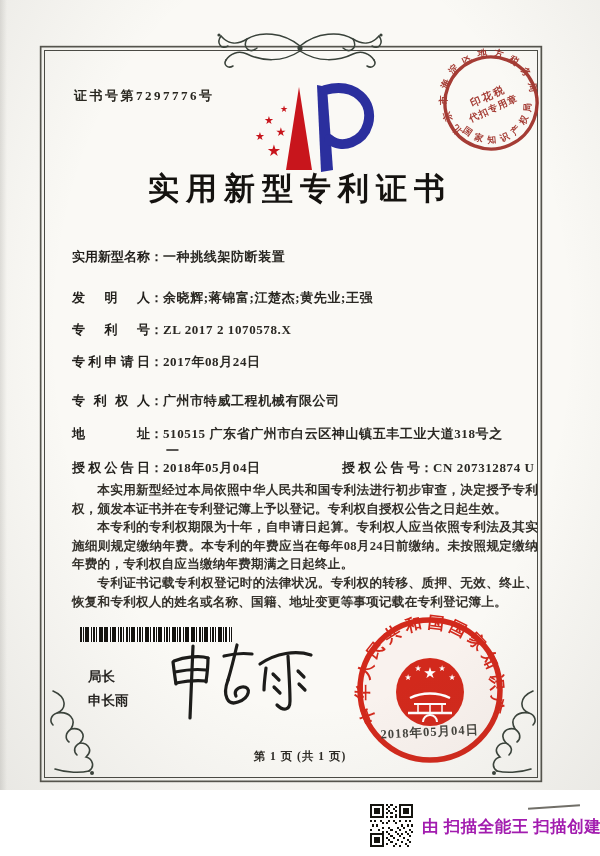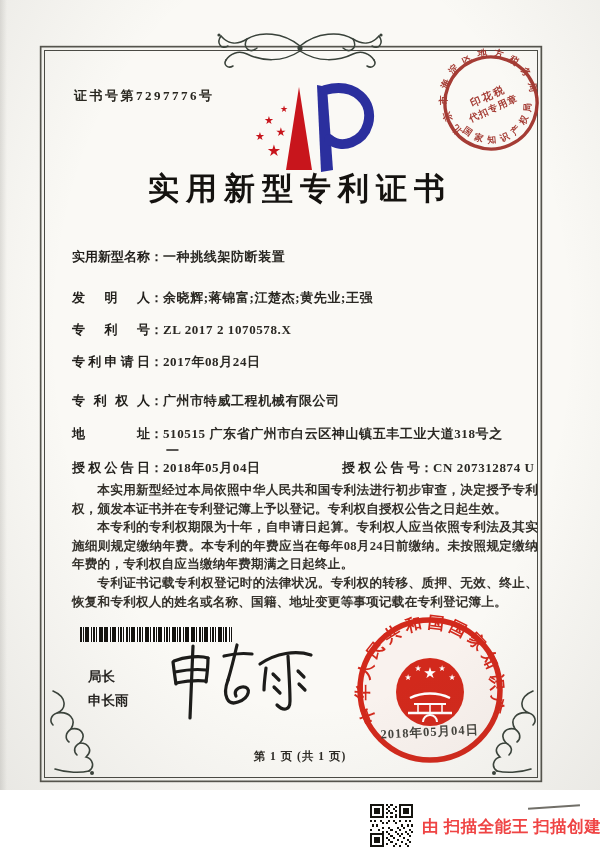--- a/index.html
+++ b/index.html
@@ -47,21 +47,21 @@
   .director-name{position:absolute;left:88px;top:692px;font-size:13.5px;font-weight:700;}
   .signature{position:absolute;left:160px;top:640px;width:158px;height:88px;}
   .seal{position:absolute;left:348px;top:608px;width:164px;height:164px;}
   .page-info{position:absolute;left:0;top:749px;width:600px;text-align:center;
     font-size:11.5px;font-weight:600;color:#2c2a25;letter-spacing:1px;}
   
   .scan-bar{position:absolute;left:0;top:790px;width:600px;height:66px;background:#ffffff;}
   .photo-edge{position:absolute;left:528px;top:16px;width:52px;height:2px;background:#716f68;transform:rotate(-4deg);}
   .qr{position:absolute;left:370px;top:14px;width:43px;height:43px;}
   .scan-text{position:absolute;left:422px;top:26px;font-size:16.5px;font-weight:700;
-    color:#ef4444;letter-spacing:.5px;white-space:nowrap;}
+    color:#a21caf;letter-spacing:.5px;white-space:nowrap;}
 </style>
 </head>
 <body>
 
 <div id="stage">
   <div class="photo">
 
     <div class="frame"></div>
 
     <svg class="ornament-top" viewBox="0 0 190 46">

